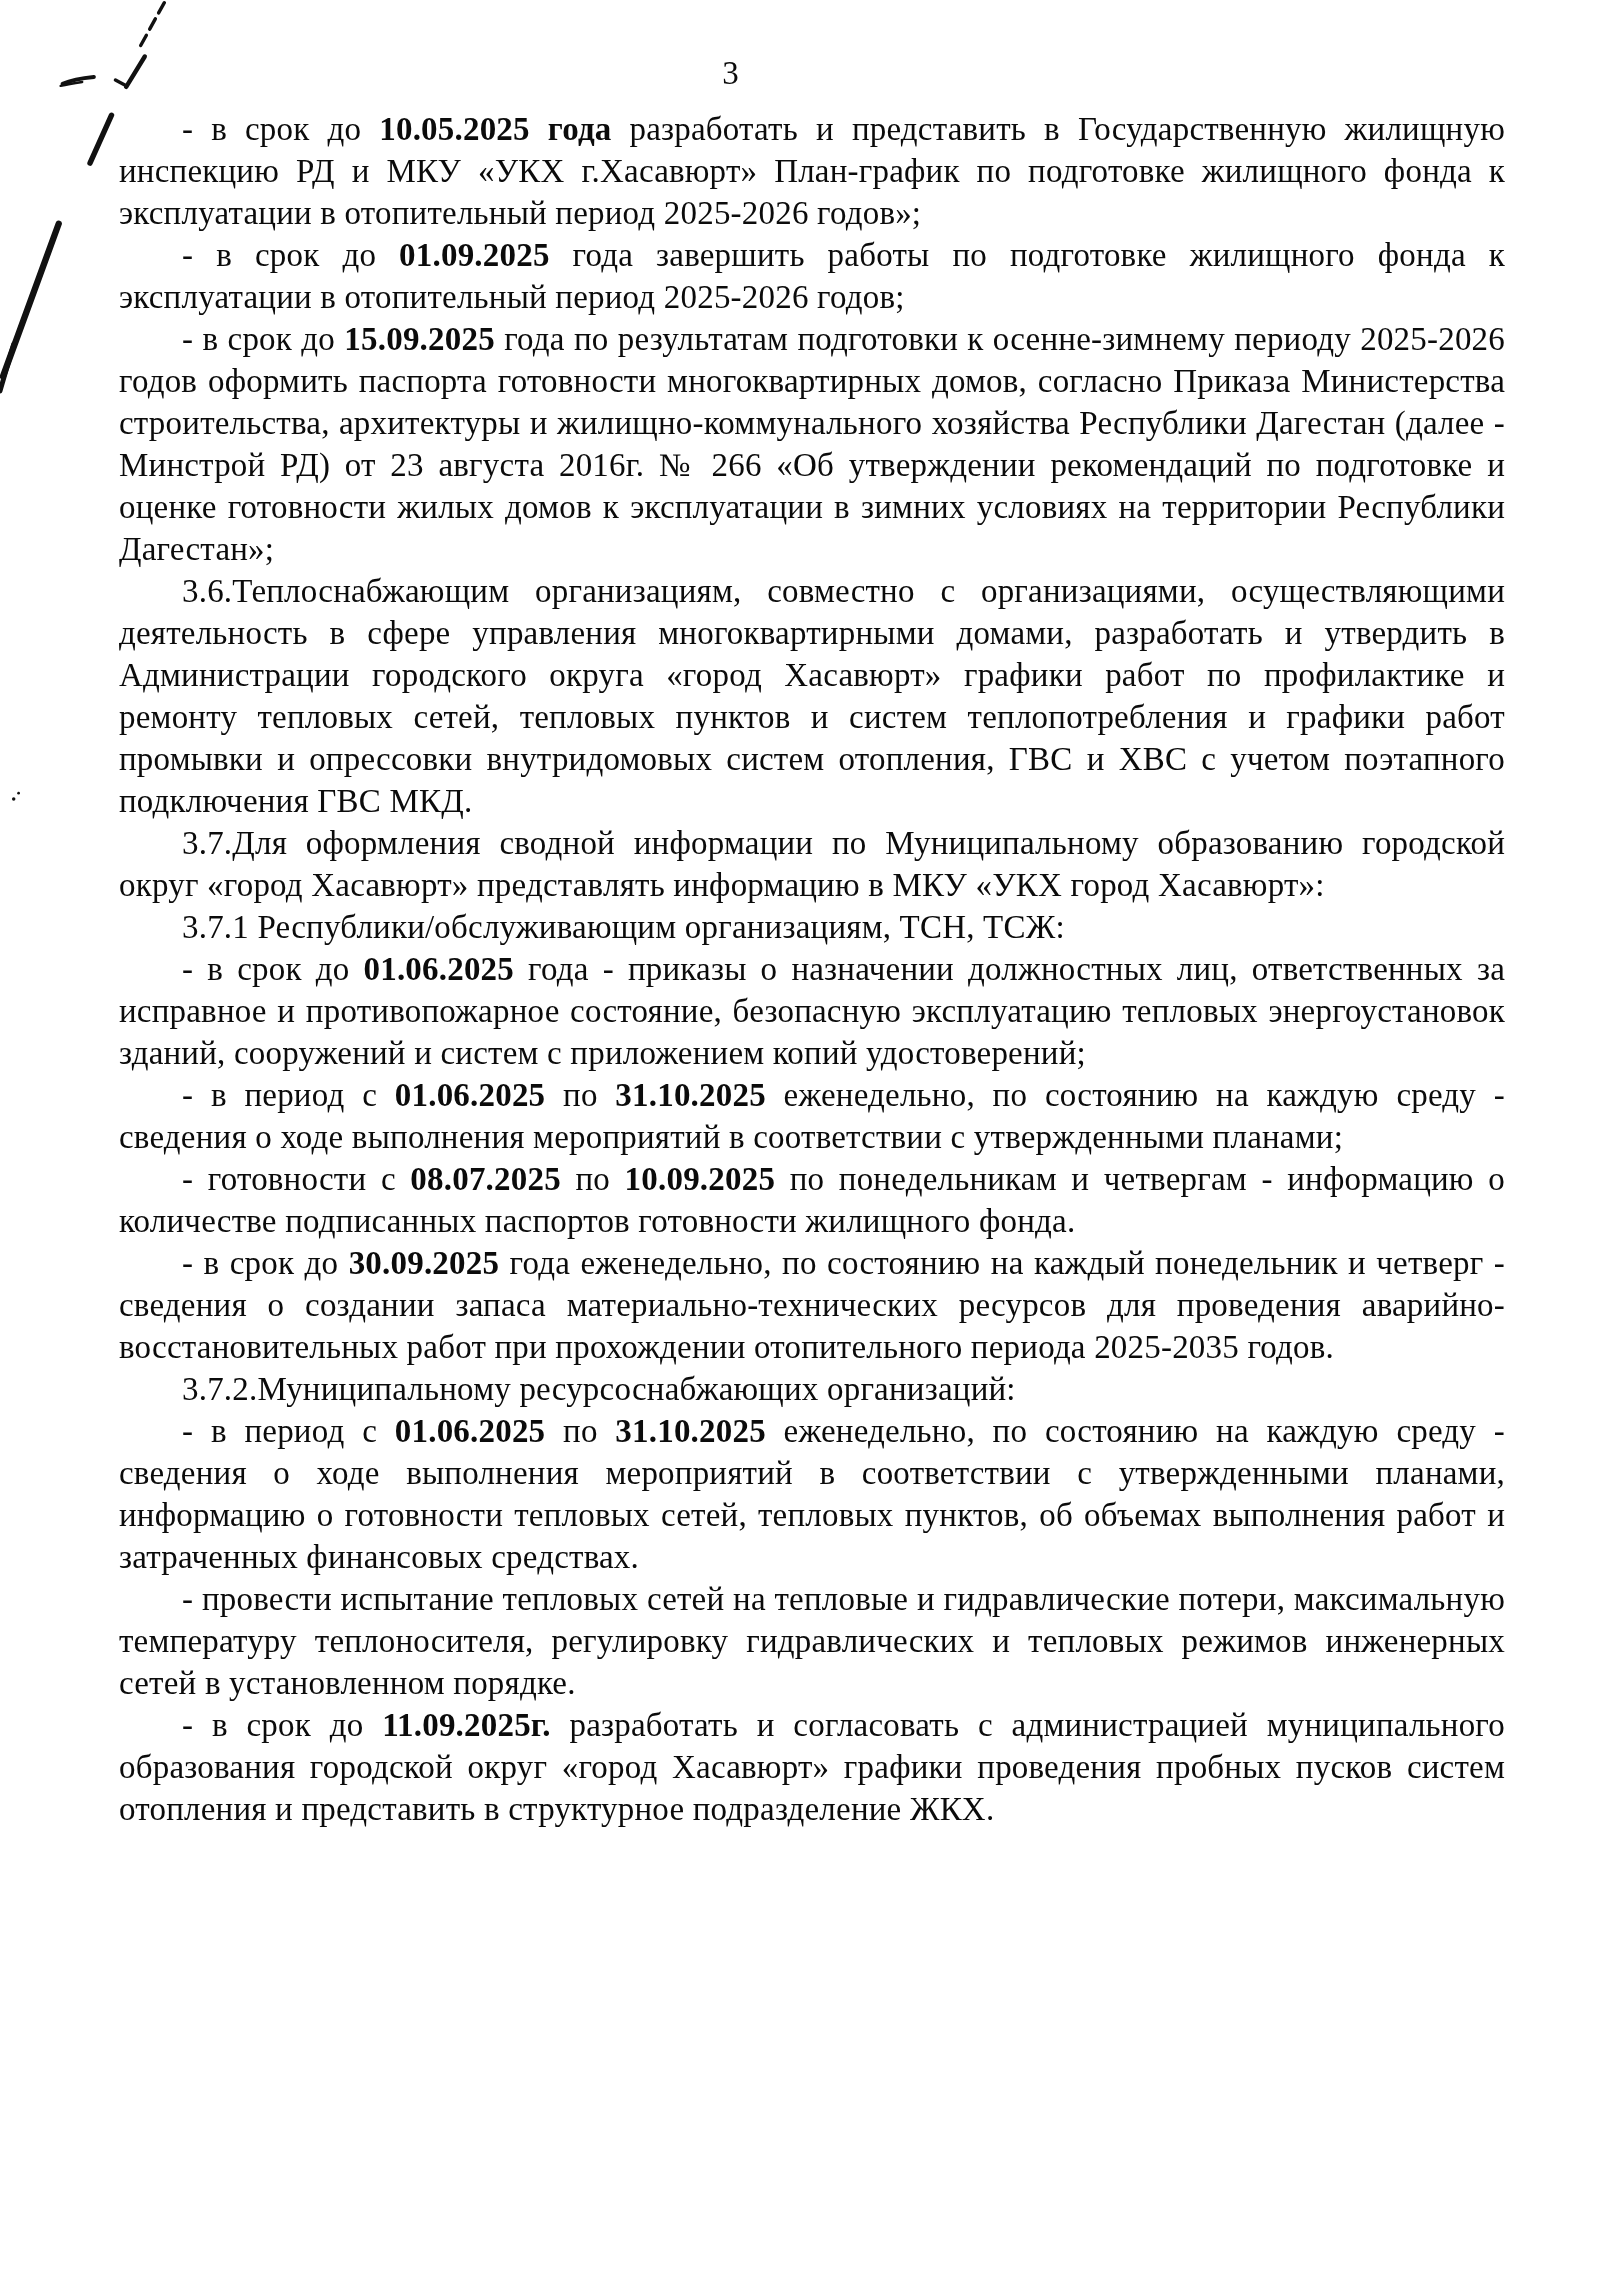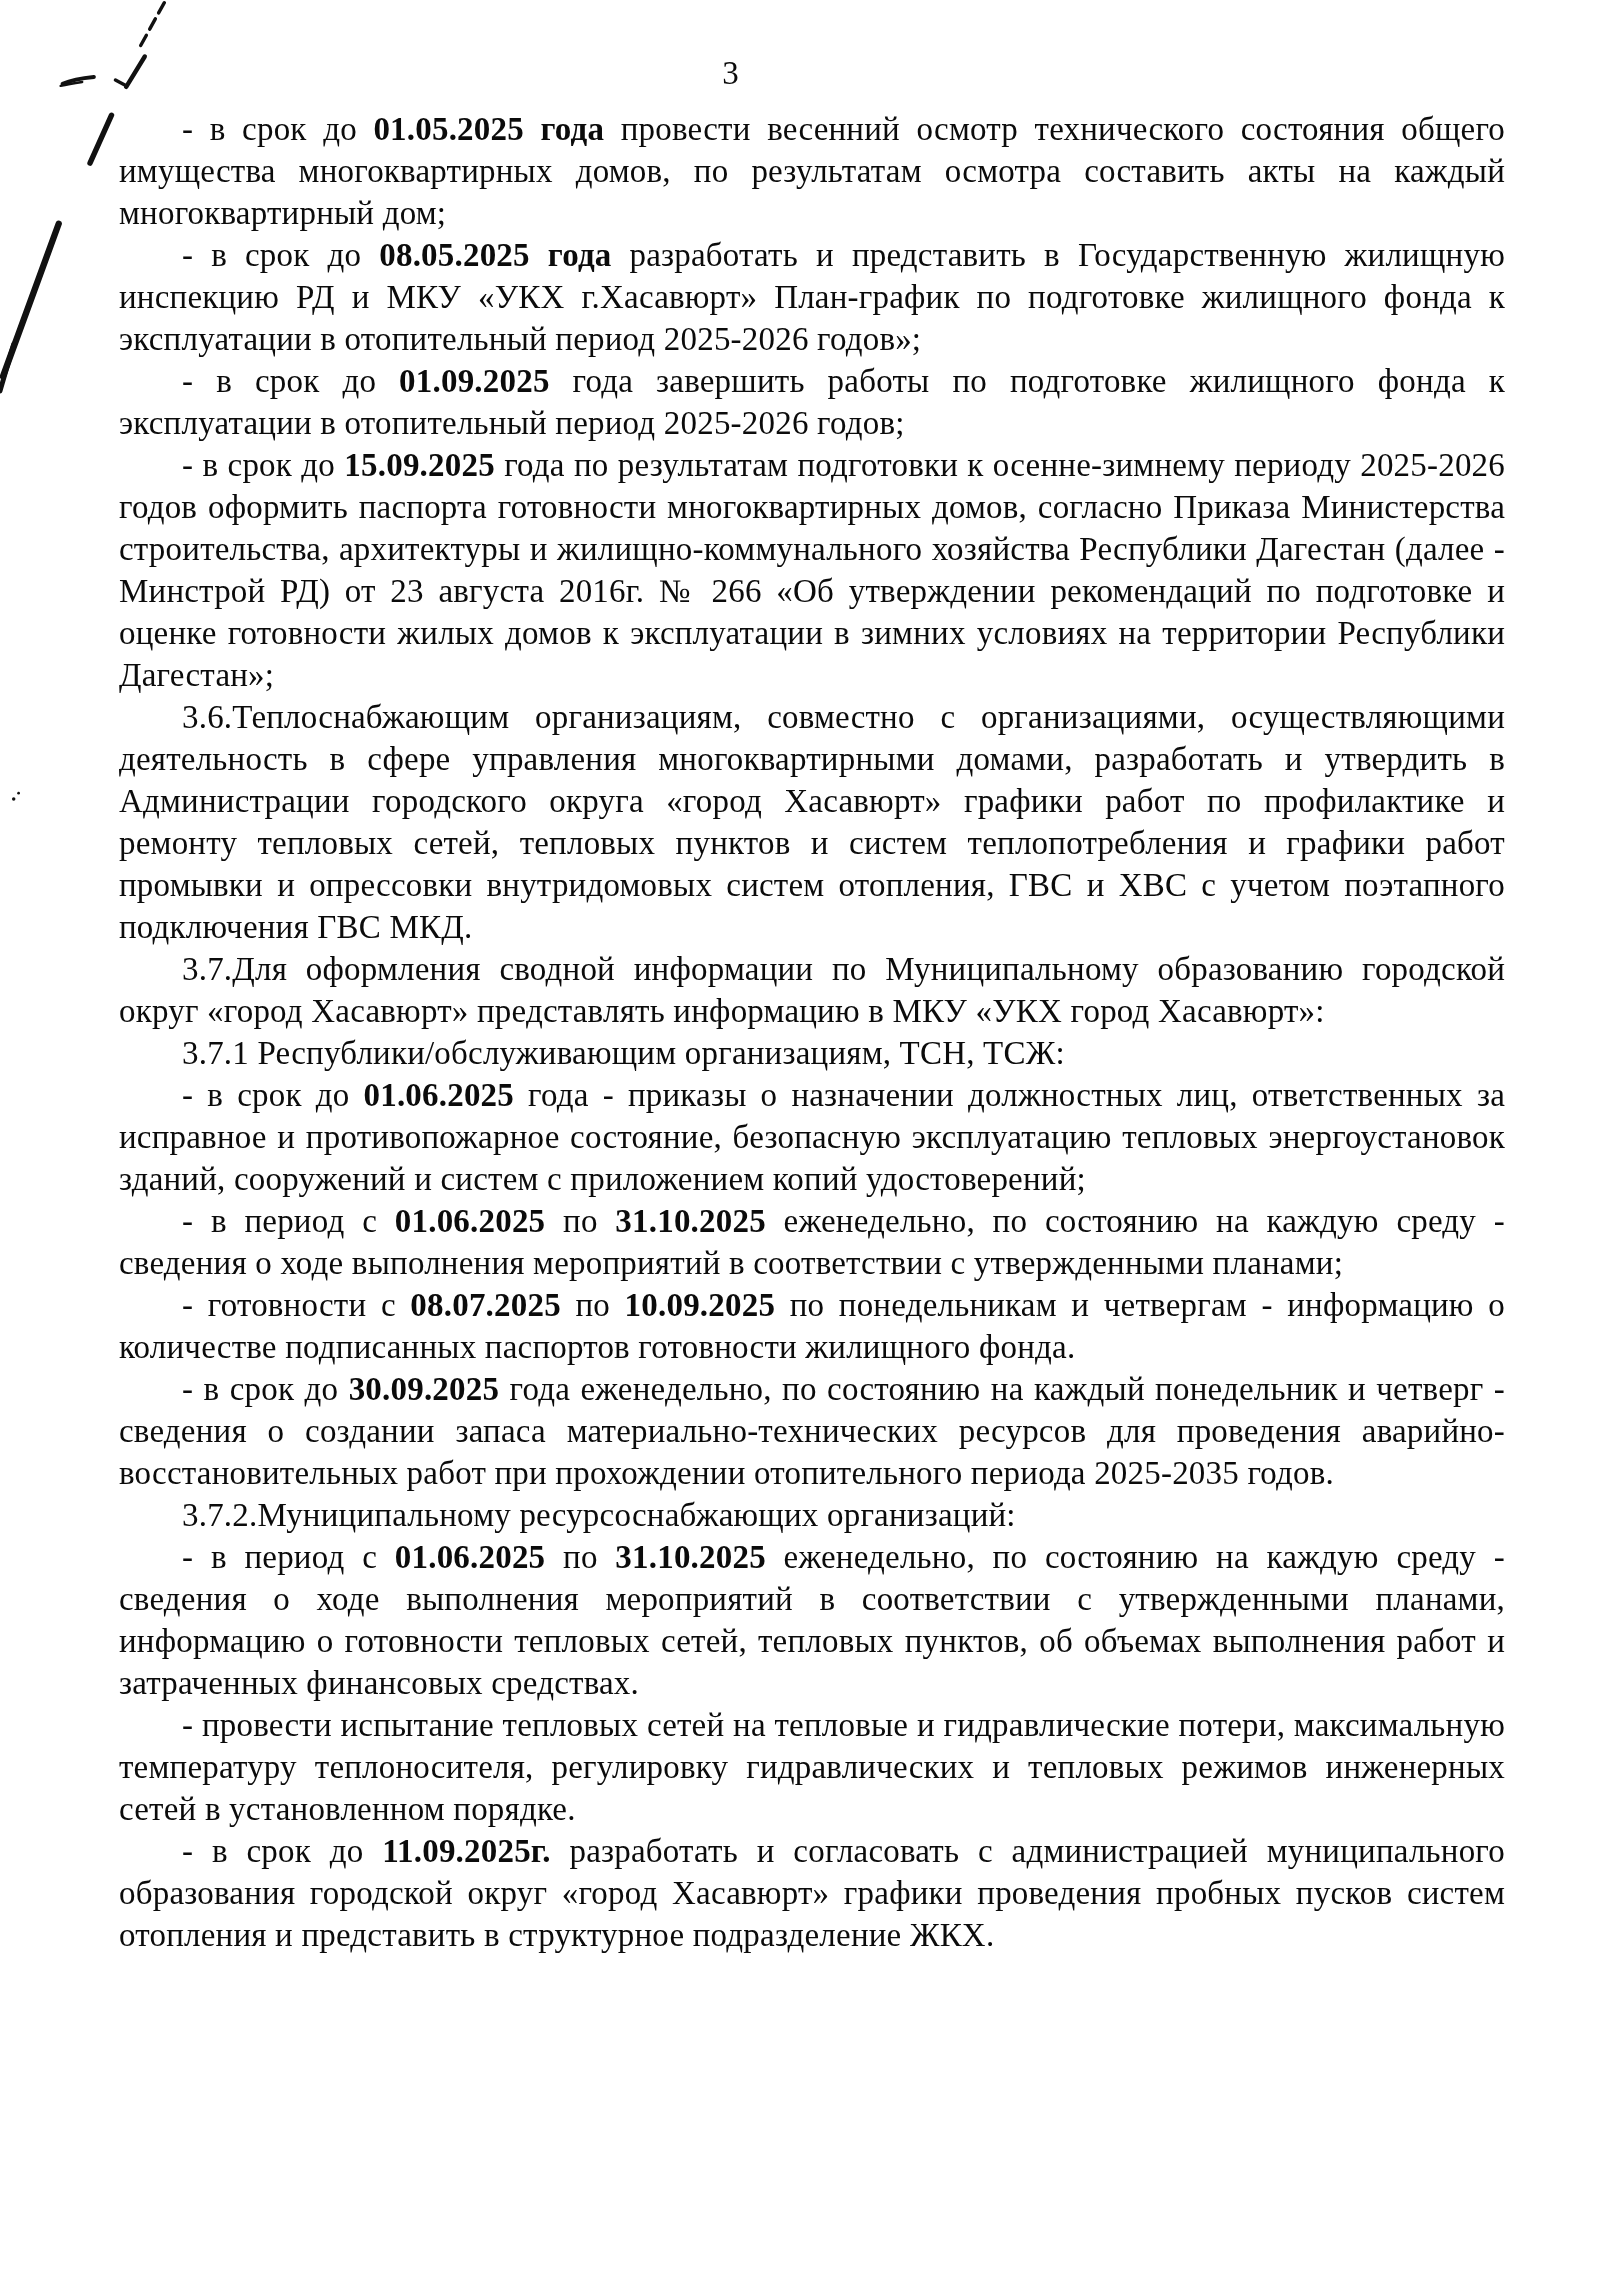--- a/index.html
+++ b/index.html
@@ -48,22 +48,21 @@
       <path d="M60,228 L3,384" stroke-width="6.5"></path>
       <path d="M14,351 L0,399" stroke-width="5"></path>
       <circle cx="14" cy="816" r="1.8" fill="#111" stroke="none"></circle>
       <circle cx="19" cy="810" r="1.4" fill="#111" stroke="none"></circle>
     </g>
   </svg>
 
   <div class="page-number">3</div>
 
   <div class="text-block">
-      <p class="para"><span>- в срок до </span><b>01.05.2025 года</b><span> провести весенний осмотр технического состояния общего имущества многоквартирных домов, по результатам осмотра составить акты на каждый многоквартирный дом;</span></p>
-      <p class="para"><span>- в срок до </span><b>08.05.2025 года</b><span> разработать и представить в Государственную жилищную инспекцию РД и МКУ «УКХ г.Хасавюрт» План-график по подготовке жилищного фонда к эксплуатации в отопительный период 2025-2026 годов»;</span></p>
+      <p class="para"><span>- в срок до </span><b>10.05.2025 года</b><span> разработать и представить в Государственную жилищную инспекцию РД и МКУ «УКХ г.Хасавюрт» План-график по подготовке жилищного фонда к эксплуатации в отопительный период 2025-2026 годов»;</span></p>
       <p class="para"><span>- в срок до </span><b>01.09.2025</b><span> года завершить работы по подготовке жилищного фонда к эксплуатации в отопительный период 2025-2026 годов;</span></p>
       <p class="para"><span>- в срок до </span><b>15.09.2025</b><span> года по результатам подготовки к осенне-зимнему периоду 2025-2026 годов оформить паспорта готовности многоквартирных домов, согласно Приказа Министерства строительства, архитектуры и жилищно-коммунального хозяйства Республики Дагестан (далее - Минстрой РД) от 23 августа 2016г. № 266 «Об утверждении рекомендаций по подготовке и оценке готовности жилых домов к эксплуатации в зимних условиях на территории Республики Дагестан»;</span></p>
       <p class="para"><span>3.6.Теплоснабжающим организациям, совместно с организациями, осуществляющими деятельность в сфере управления многоквартирными домами, разработать и утвердить в Администрации городского округа «город Хасавюрт» графики работ по профилактике и ремонту тепловых сетей, тепловых пунктов и систем теплопотребления и графики работ промывки и опрессовки внутридомовых систем отопления, ГВС и ХВС с учетом поэтапного подключения ГВС МКД.</span></p>
       <p class="para"><span>3.7.Для оформления сводной информации по Муниципальному образованию городской округ «город Хасавюрт» представлять информацию в МКУ «УКХ город Хасавюрт»:</span></p>
       <p class="para"><span>3.7.1 Республики/обслуживающим организациям, ТСН, ТСЖ:</span></p>
       <p class="para"><span>- в срок до </span><b>01.06.2025</b><span> года - приказы о назначении должностных лиц, ответственных за исправное и противопожарное состояние, безопасную эксплуатацию тепловых энергоустановок зданий, сооружений и систем с приложением копий удостоверений;</span></p>
       <p class="para"><span>- в период с </span><b>01.06.2025</b><span> по </span><b>31.10.2025</b><span> еженедельно, по состоянию на каждую среду - сведения о ходе выполнения мероприятий в соответствии с утвержденными планами;</span></p>
       <p class="para"><span>- готовности с </span><b>08.07.2025</b><span> по </span><b>10.09.2025</b><span> по понедельникам и четвергам - информацию о количестве подписанных паспортов готовности жилищного фонда.</span></p>
       <p class="para"><span>- в срок до </span><b>30.09.2025</b><span> года еженедельно, по состоянию на каждый понедельник и четверг - сведения о создании запаса материально-технических ресурсов для проведения аварийно-восстановительных работ при прохождении отопительного периода 2025-2035 годов.</span></p>
       <p class="para"><span>3.7.2.Муниципальному ресурсоснабжающих организаций:</span></p>

